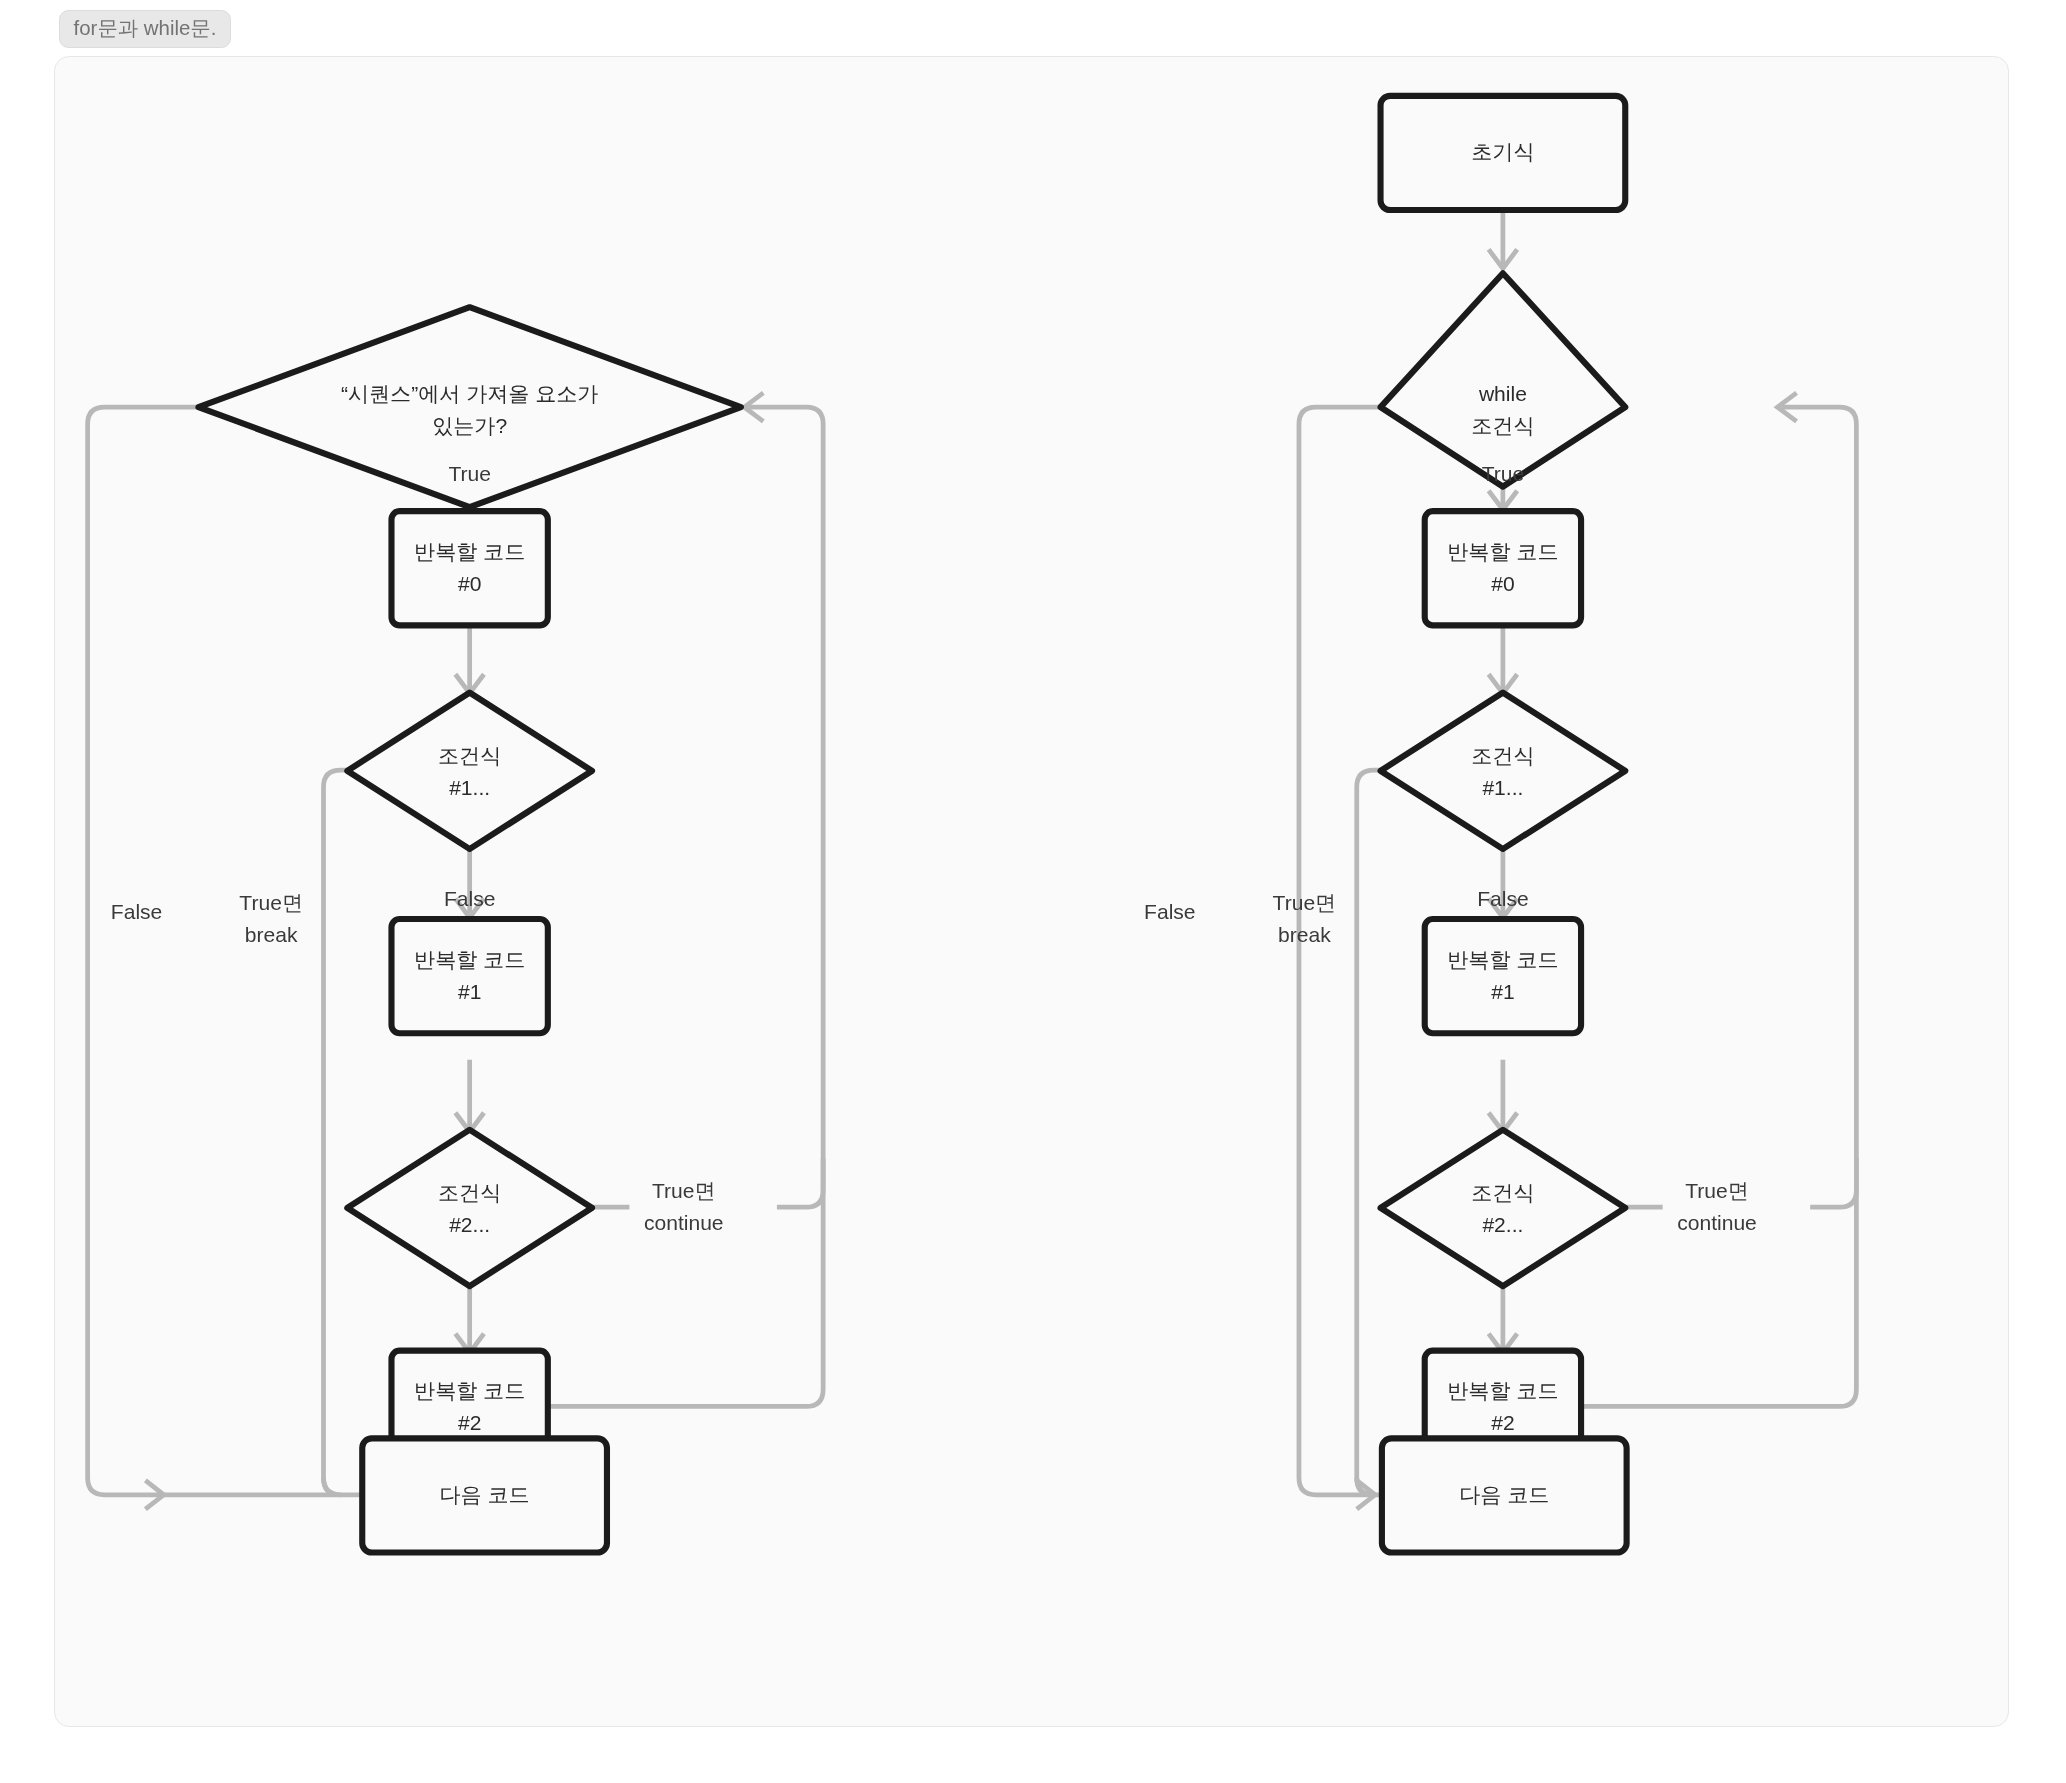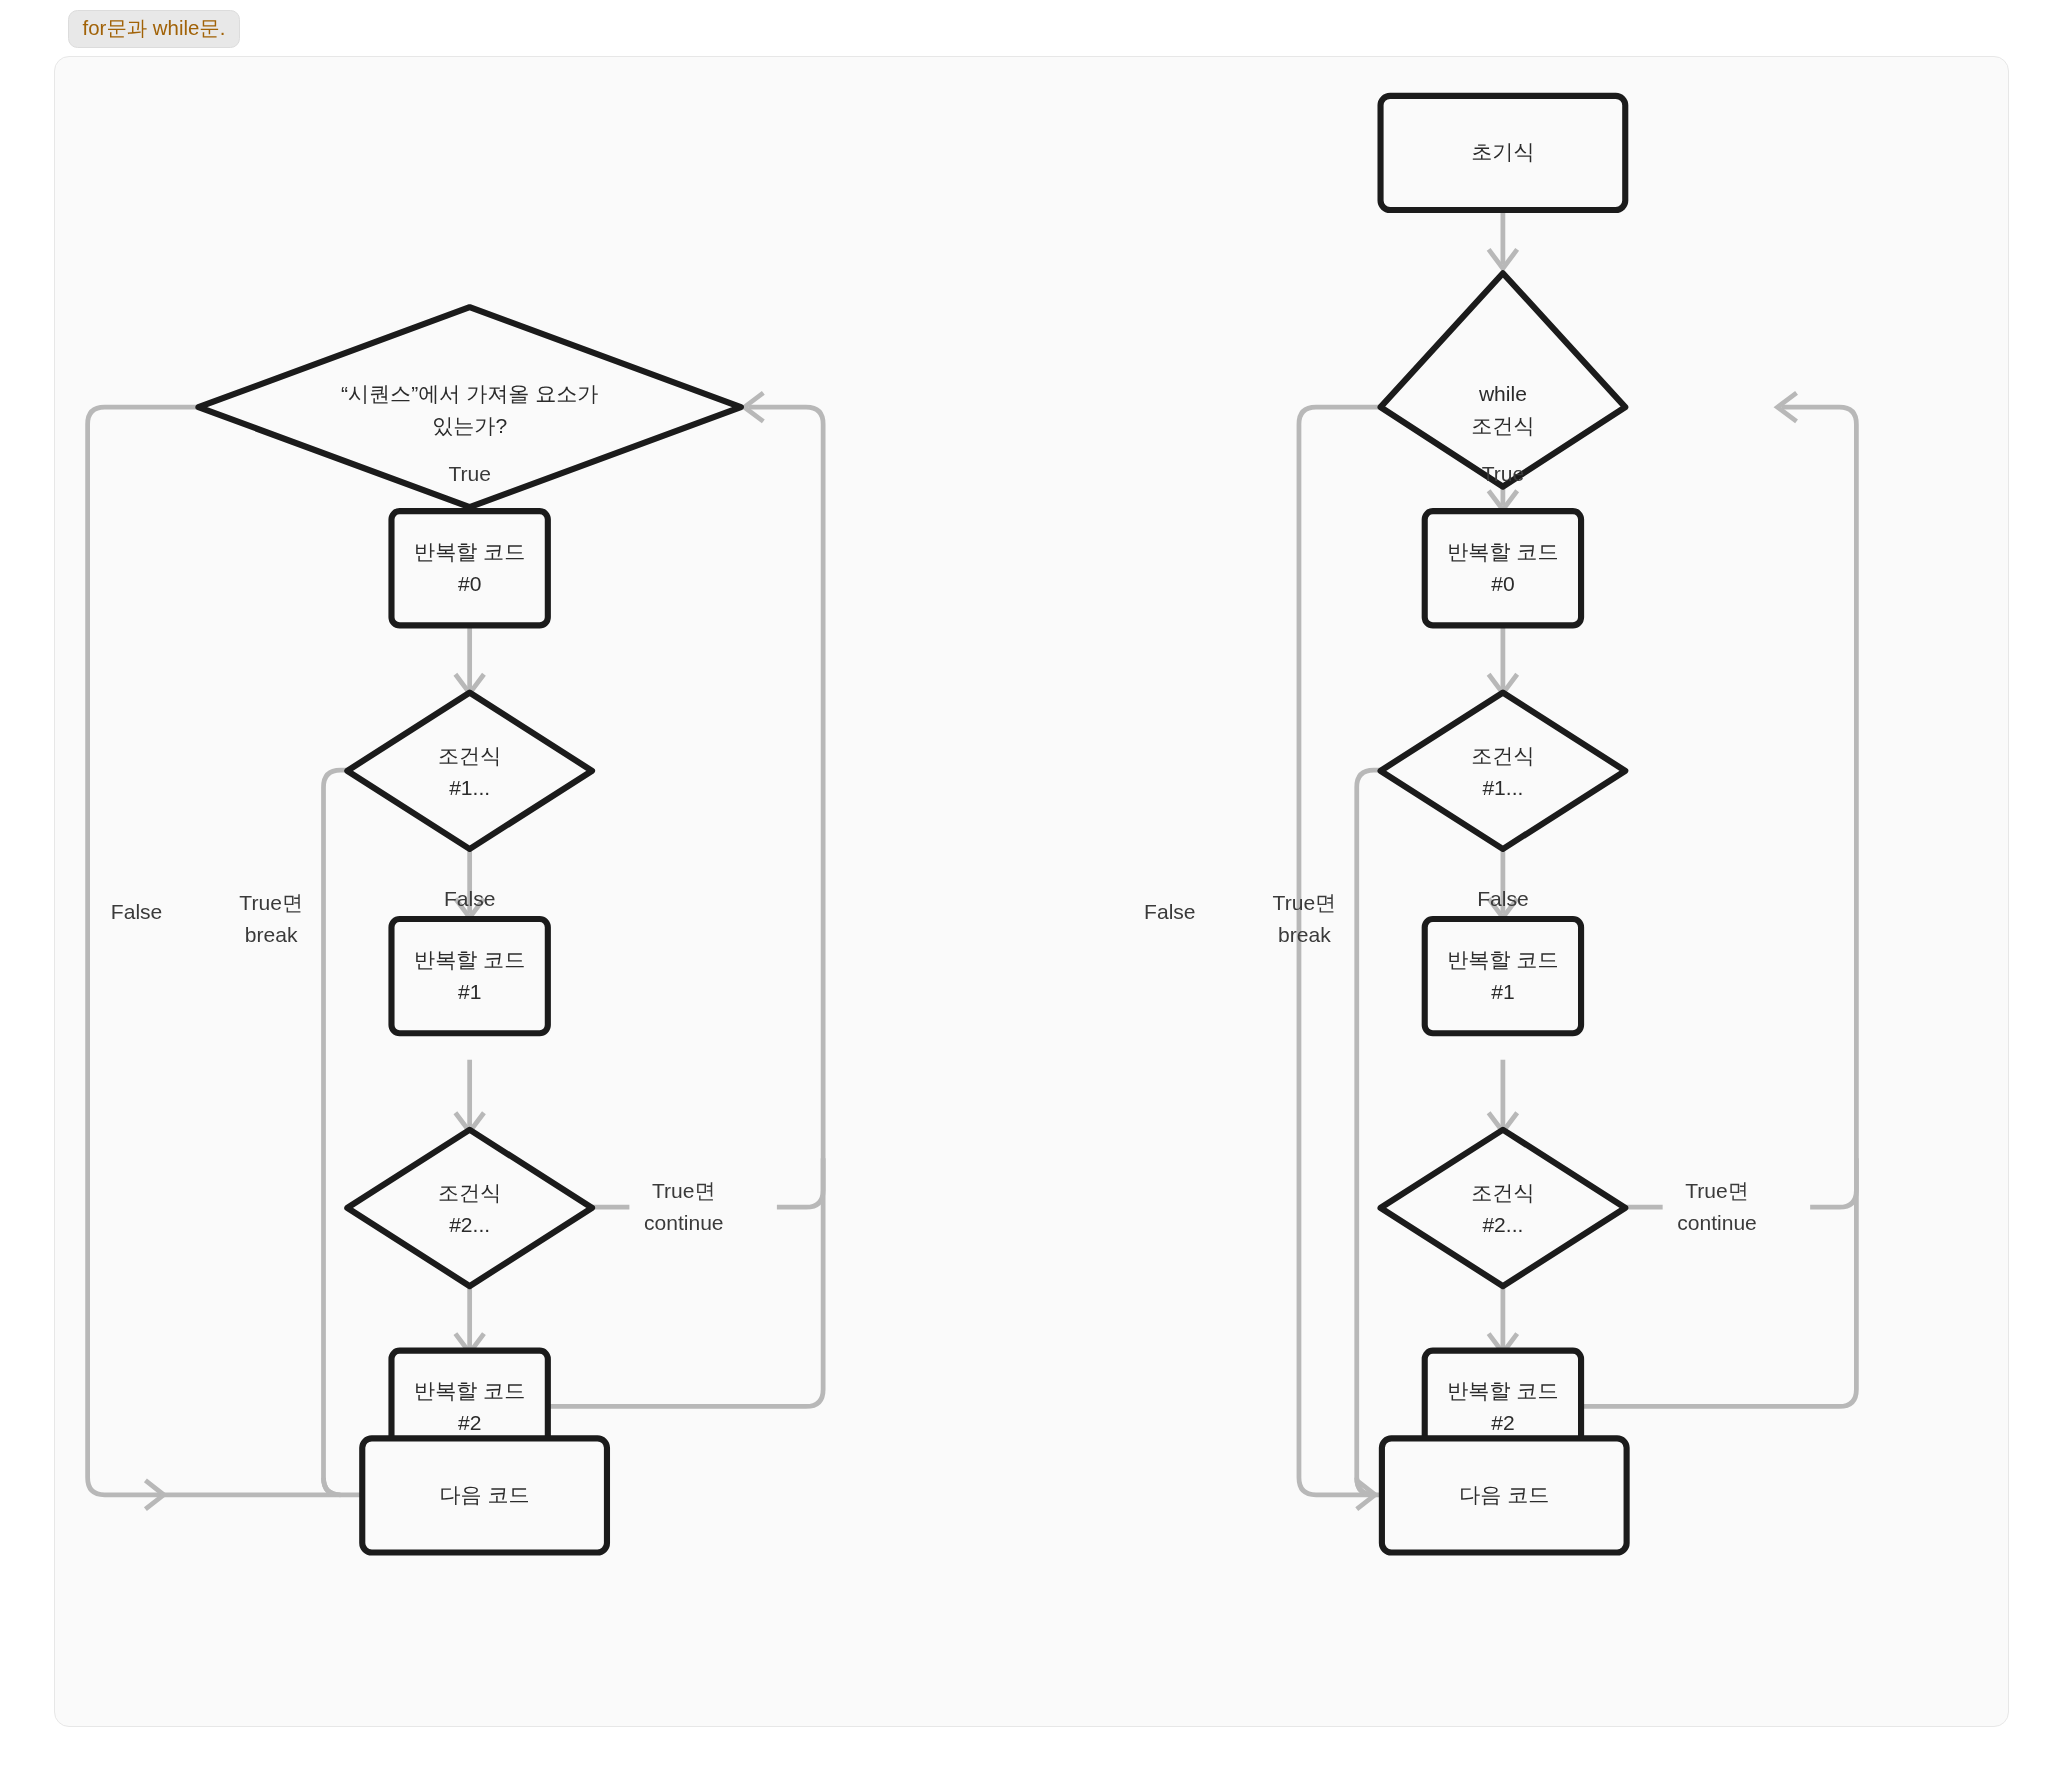--- a/index.html
+++ b/index.html
@@ -11,29 +11,29 @@
   #page {
     position: relative;
     width: 2066px;
     height: 1783px;
     background: #ffffff;
     overflow: hidden;
   }
   
   #caption-chip {
     position: absolute;
-    left: 68px;
+    left: 59px;
     top: 9.5px;
     background: #e8e8e8;
     border: 0.7px solid #dcdcdc;
     border-radius: 9.5px;
     padding: 6.1px 13.6px 7.5px 13.6px;
     font-size: 20.4px;
     line-height: 1.1;
-    color: #a16207;
+    color: #737373;
     white-space: nowrap;
     text-align: right;
   }
   
   #diagram-container {
     position: absolute;
     left: 54px;
     top: 56px;
     width: 1955px;
     height: 1671px;

